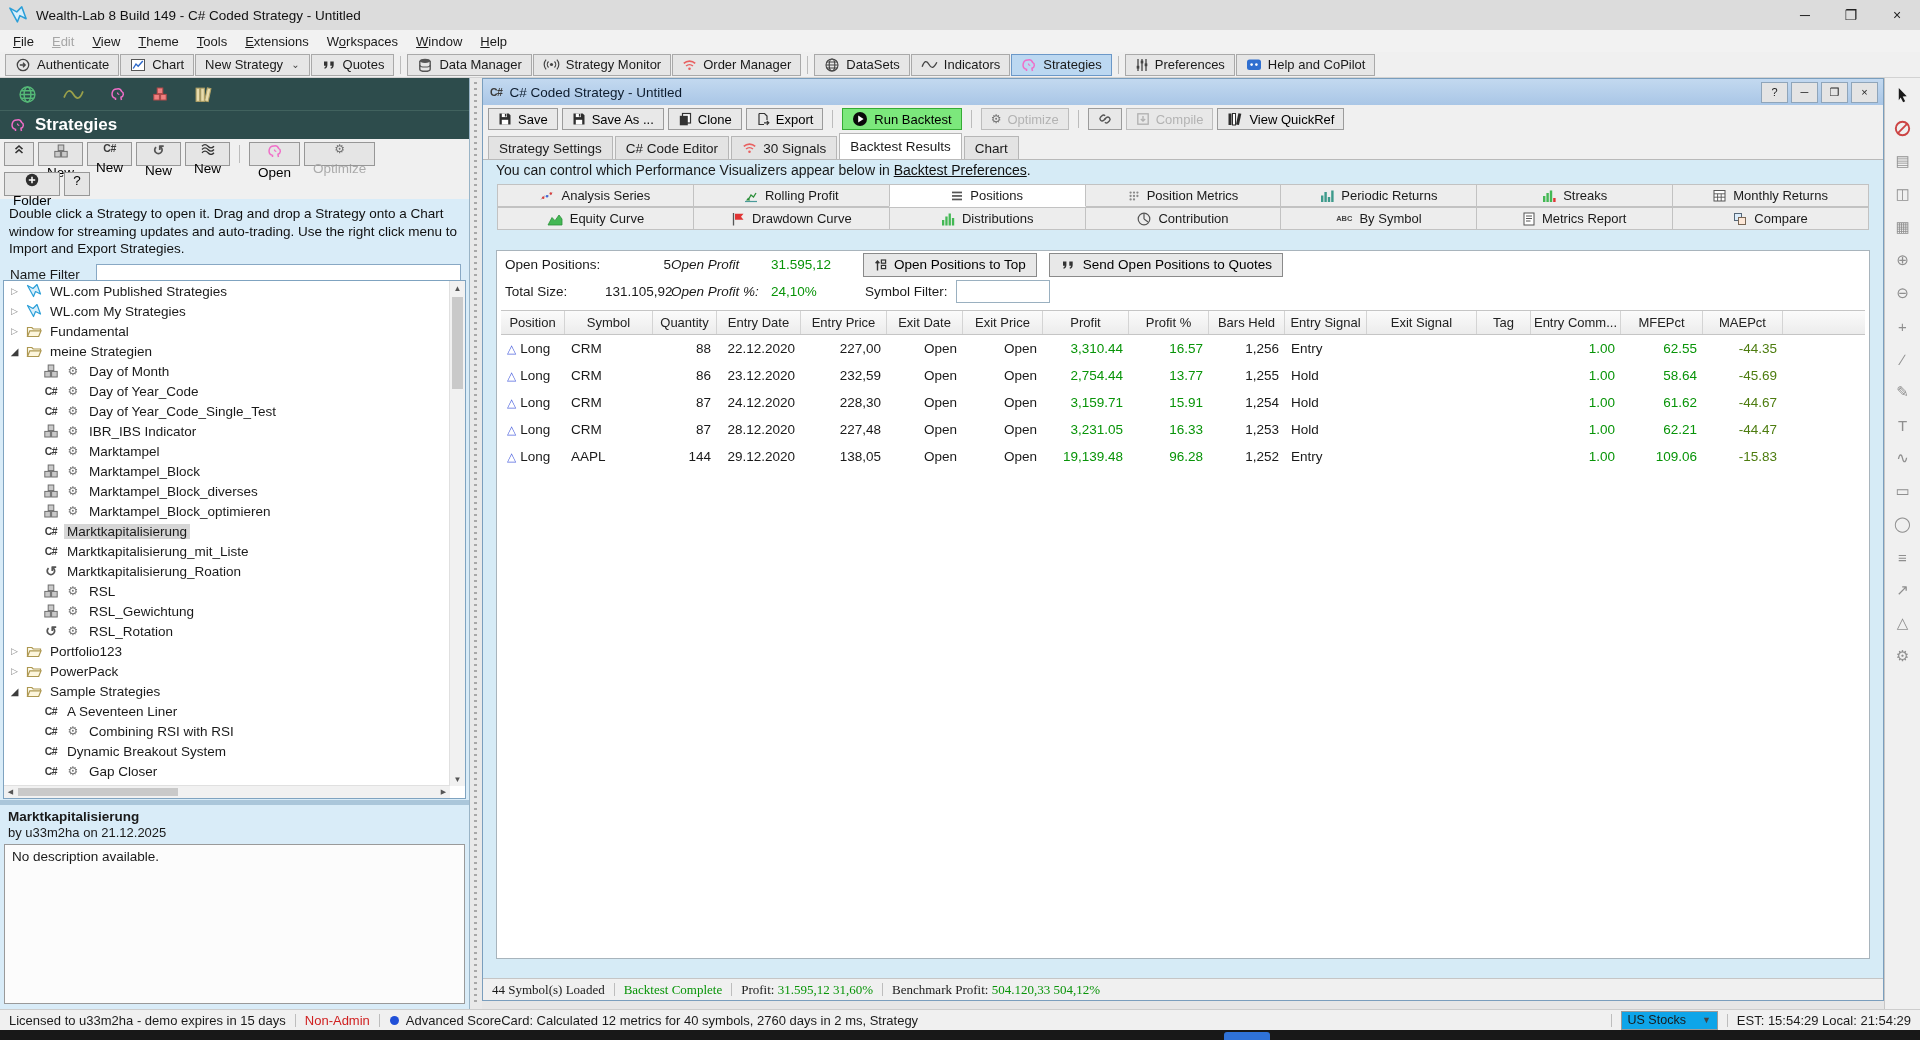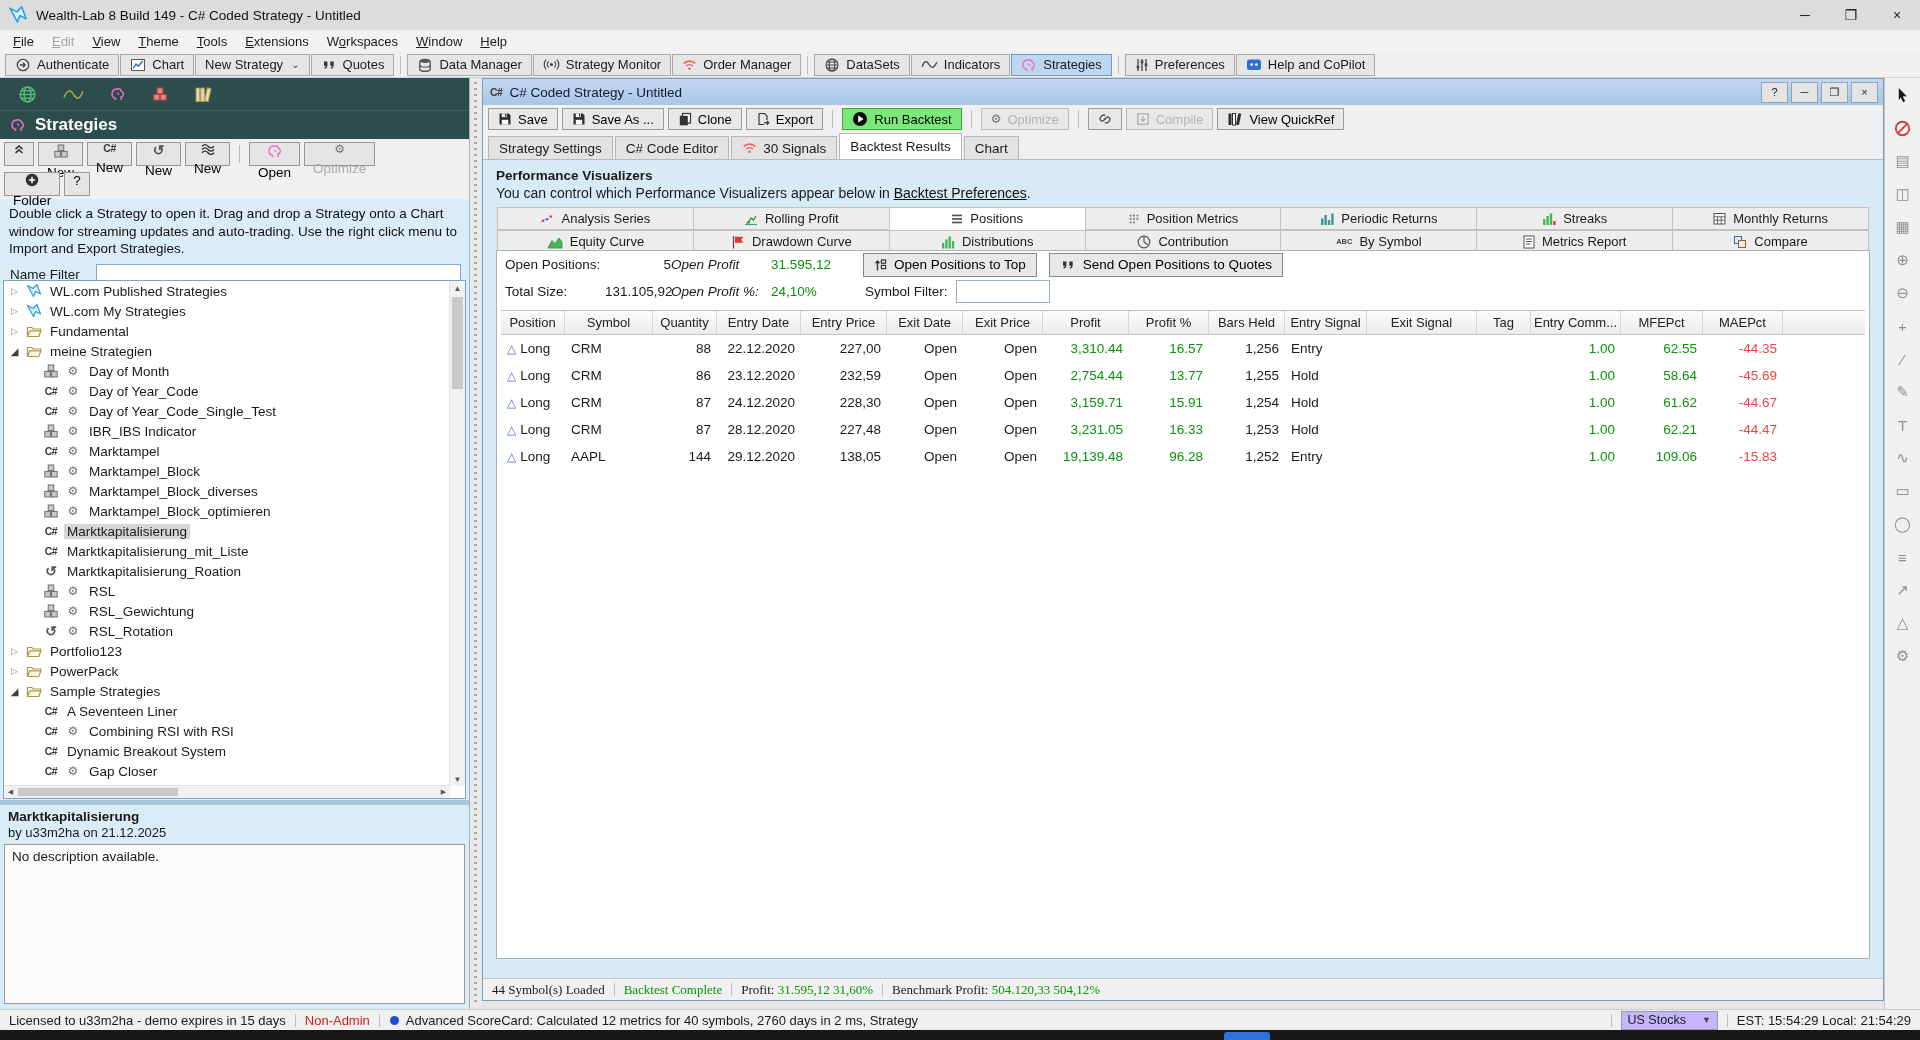--- a/index.html
+++ b/index.html
@@ -93,42 +93,42 @@
   .vtab.active{background:#fff;border-bottom-color:#fff;position:relative;z-index:2;}
   .pospanel{position:absolute;left:13px;right:13px;top:90px;bottom:20px;background:#fff;border:1px solid #a8b4bc;overflow:hidden;}
   .psumrow{display:flex;align-items:center;height:27px;padding:0 8px;font-size:13.5px;}
   .psl1{width:100px;}
   .psv1{width:66px;text-align:right;}
   .psl2{width:100px;font-style:italic;}
   .psv2{width:80px;}
   .pbtn{height:24px;display:inline-flex;align-items:center;gap:7px;padding:0 10px;background:#e8e8e8;border:1px solid #8a8a8a;font-size:13.5px;font-family:inherit;margin-left:12px;cursor:default;}
   .sfinput{width:88px;height:19px;border:1px solid #9ab0c0;margin-left:8px;font-family:inherit;font-size:13px;}
   .grn{color:#089408;}
-  .red{color:#ef4444;}
+  .red{color:#4d7c0f;}
   .ptable{margin:5px 4px 0;}
   .prow{display:flex;height:27px;align-items:center;font-size:13.5px;}
   .prow.head{height:23px;background:linear-gradient(#fbfbfb,#ececec);border:1px solid #c5c5c5;border-width:1px 0;font-size:13px;color:#222;}
   .pcell{padding:0 6px;box-sizing:border-box;white-space:nowrap;overflow:hidden;flex:0 0 auto;}
   .prow.head .pcell{text-align:center;border-right:1px solid #d4d4d4;height:100%;display:flex;align-items:center;justify-content:center;}
   .pcell.al{text-align:left;}
   .pcell.ar{text-align:right;}
   .postri{color:#5b6ee0;font-size:12px;margin-right:4px;}
   .cstatus{position:absolute;left:0;right:0;bottom:0;height:21px;background:#f0f0f0;border-top:1px solid #c5c5c5;display:flex;align-items:center;font-size:13px;padding-left:9px;font-family:Liberation Serif, serif;}
   .cssep{width:1px;height:13px;background:#bdbdbd;margin:0 9px;}
 
   
   .rtb{right:0;top:78px;width:36px;bottom:31px;background:#f0f0f0;border-left:1px solid #c6c6c6;display:flex;flex-direction:column;align-items:center;padding-top:5px;gap:9px;box-sizing:border-box;}
   .ricon{width:24px;height:24px;display:flex;align-items:center;justify-content:center;font-size:15px;color:#8f8f8f;cursor:default;}
 
   
   .statusbar{left:0;top:1009px;width:100%;height:21px;background:#f0f0f0;border-top:1px solid #cdcdcd;display:flex;align-items:center;font-size:13px;padding:0 9px;box-sizing:border-box;}
   .ssep{width:1px;height:13px;background:#bdbdbd;margin:0 9px;}
   .nonadmin{color:#d02020;}
   .bdot{width:9px;height:9px;border-radius:50%;background:#1f4fd8;margin:0 7px 0 1px;flex:0 0 9px;}
-  .combo{display:flex;align-items:center;gap:16px;background:#c4b5fd;border:1px solid #9a9a9a;height:17px;padding:0 6px;font-size:12.5px;}
+  .combo{display:flex;align-items:center;gap:16px;background:#0ea5e9;border:1px solid #9a9a9a;height:17px;padding:0 6px;font-size:12.5px;}
   .combo .dd{font-size:9px;color:#444;}
 
   
   .tasksliver{left:0;top:1030px;width:100%;height:10px;background:#181818;}
   .taskblue{position:absolute;left:1224px;top:2px;width:46px;height:8px;background:#2f72d8;border-radius:3px 3px 0 0;}
 </style>
 </head>
 <body>
 
 <div class="abs titlebar">
@@ -826,21 +826,20 @@
         <span>30 Signals</span>
       </div>
       <div class="ctab active">
         <span>Backtest Results</span>
       </div>
       <div class="ctab">
         <span>Chart</span>
       </div>
     </div>
   <div class="ccontent">
-    <div class="pvtitle">Performance Visualizers</div>
     <div class="pvdesc">
       <span>You can control which Performance Visualizers appear below in </span><a>Backtest Preferences</a><span>.</span>
     </div>
     <div class="vrow r2" id="vrow2">
         <div class="vtab">
           <span class="ic">
             <svg viewBox="0 0 14 14" width="14" height="14">
               <path d="M1 10.5C4 4 9 9.5 13 3" fill="none" stroke="#aaa" stroke-width="1" stroke-dasharray="2 1.6"></path>
               <circle cx="3.2" cy="8.8" r="1.25" fill="#d84040"></circle>
               <circle cx="7" cy="7.2" r="1.25" fill="#4468d8"></circle>

